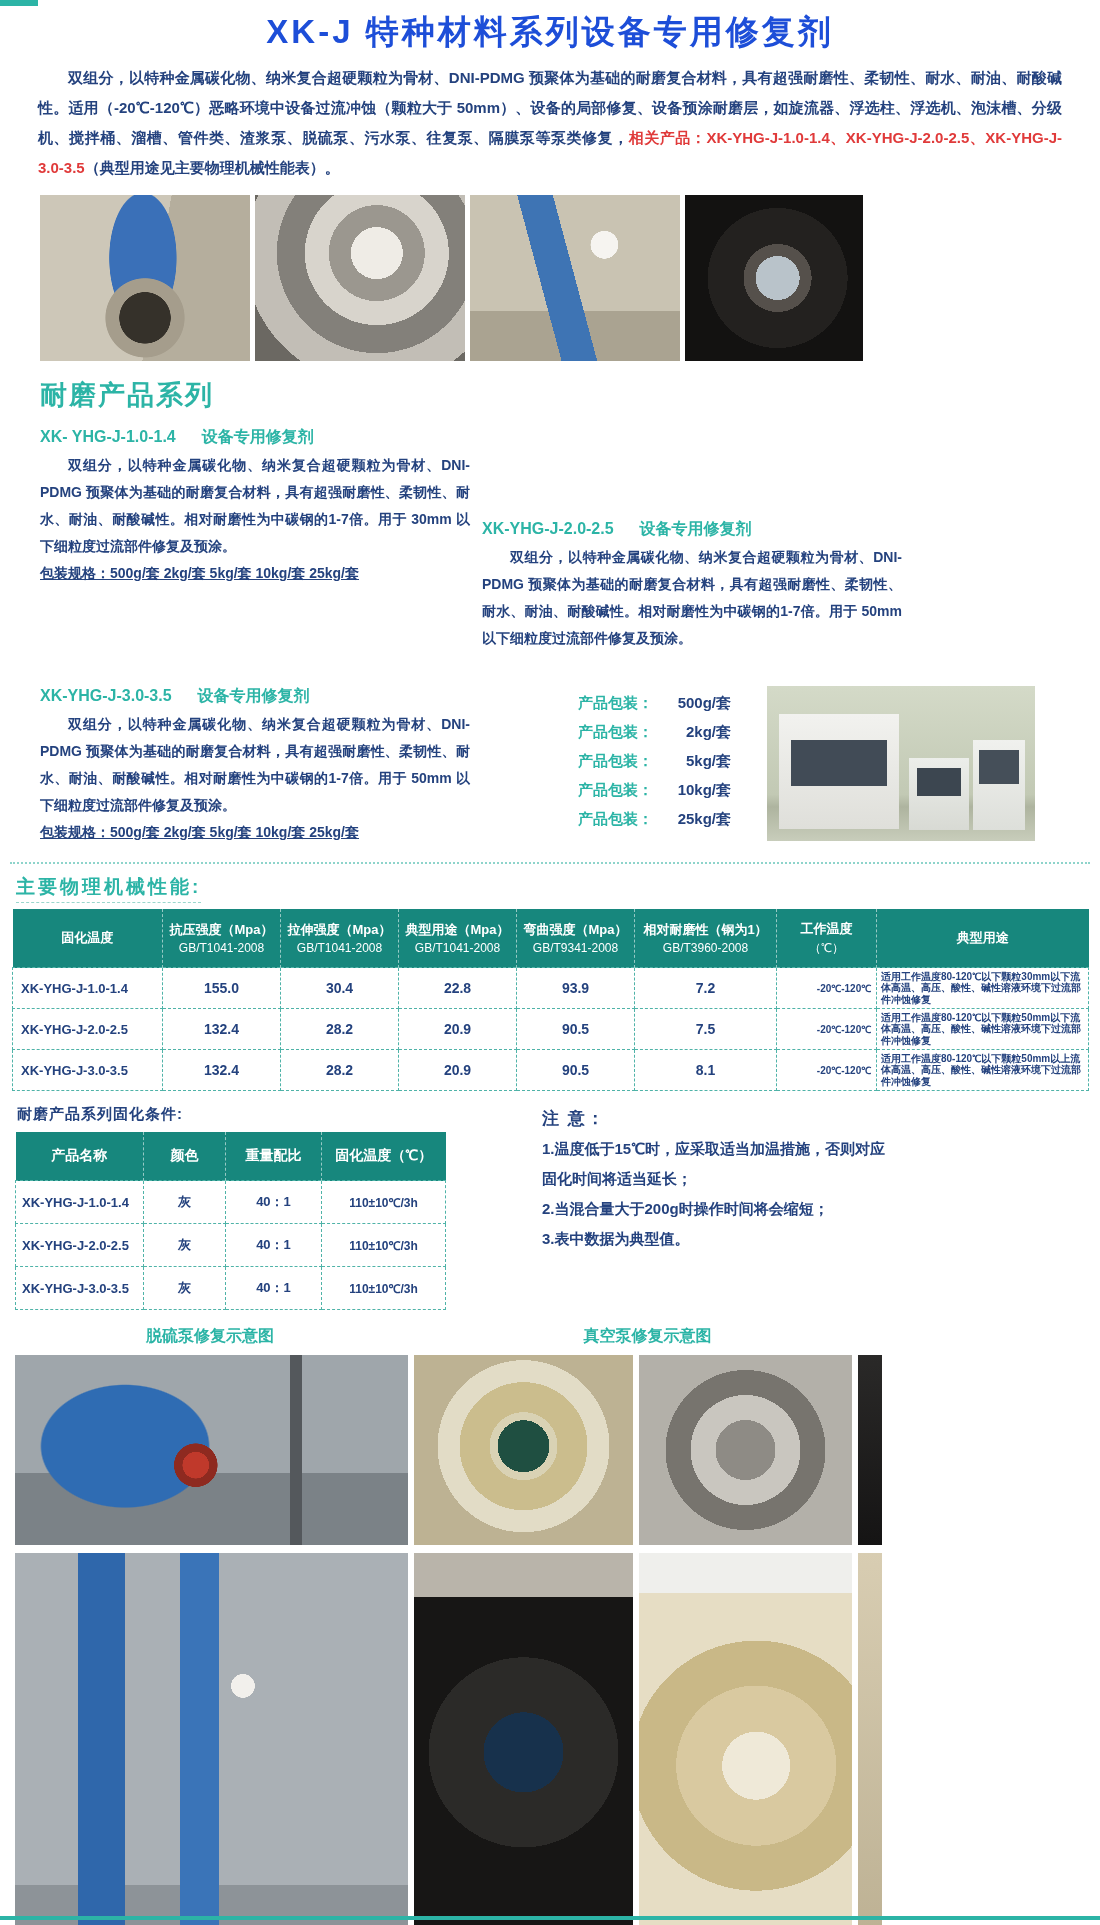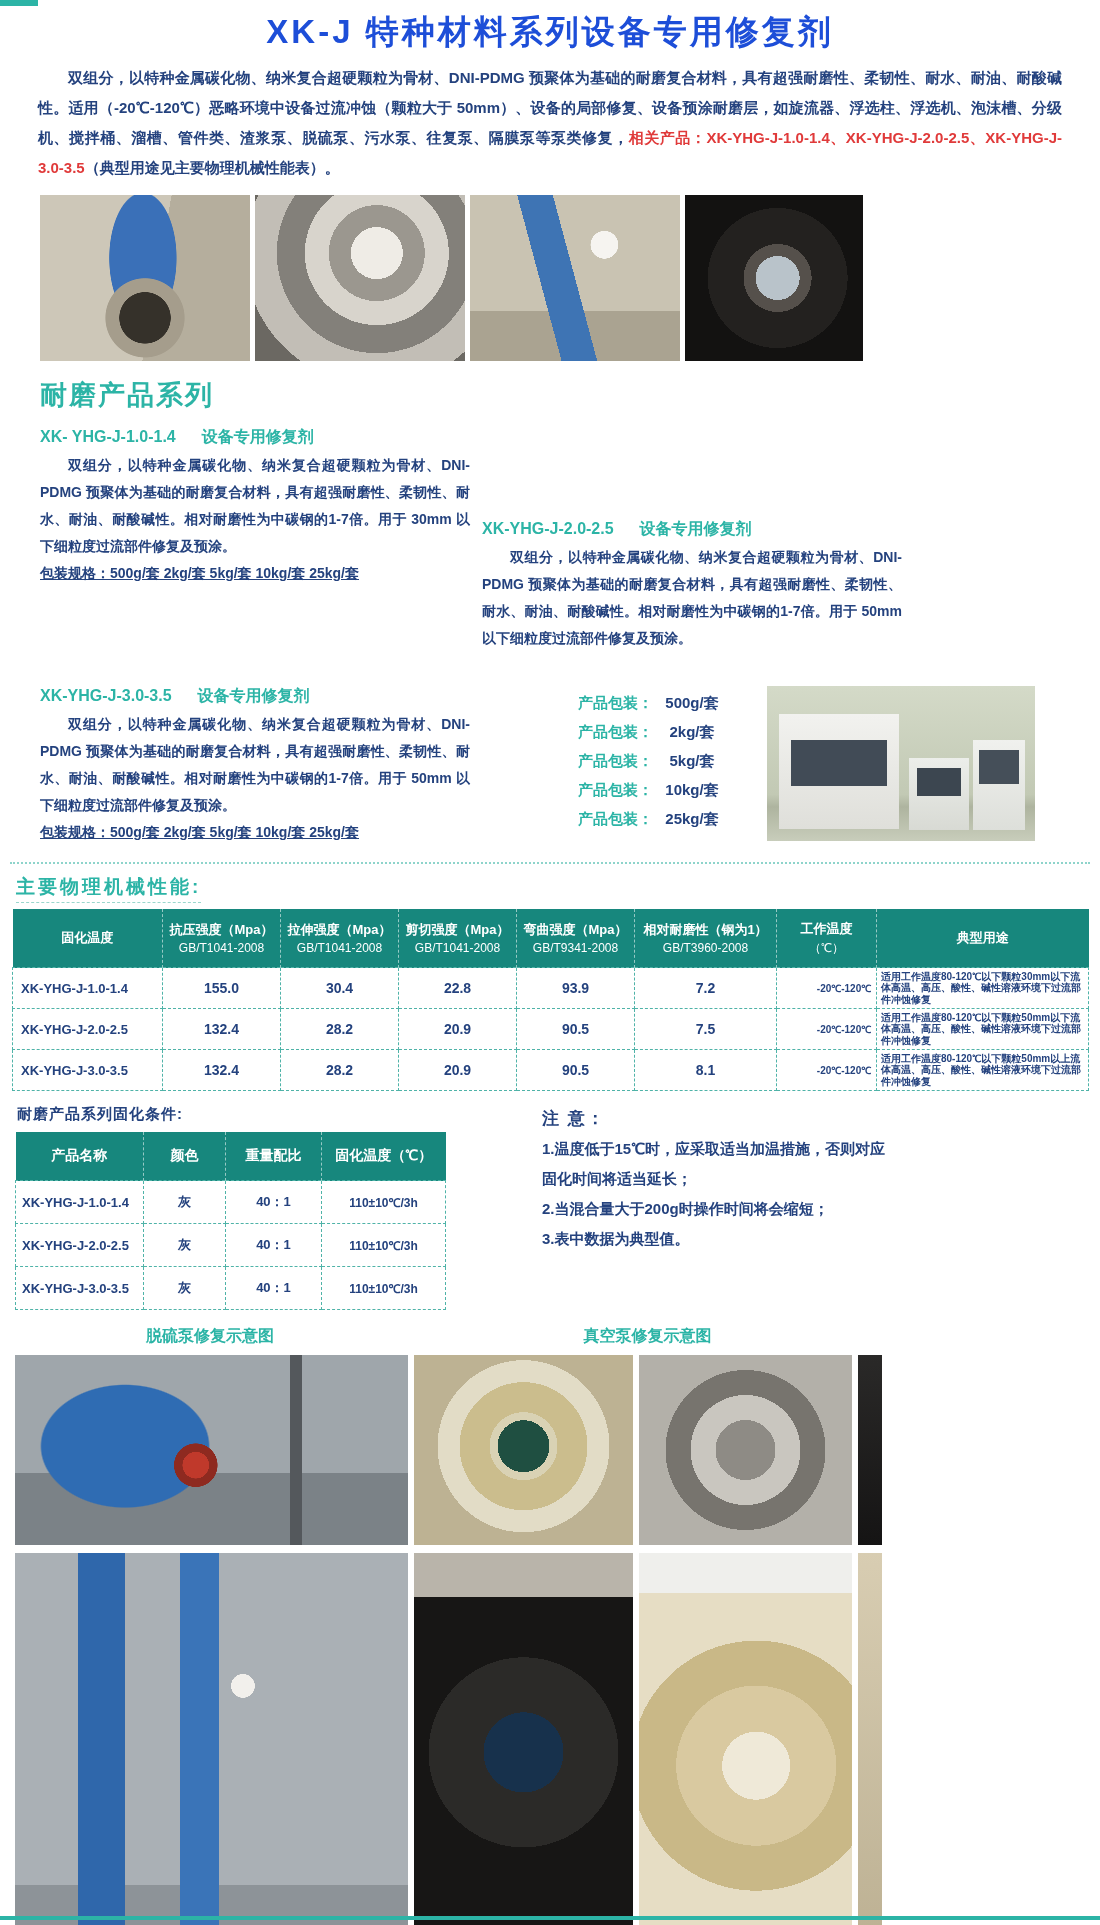--- a/index.html
+++ b/index.html
@@ -39,21 +39,21 @@
   .pheading{color:#2cb4a6;font-size:16px;font-weight:bold;margin:8px 0 4px;}
   .pheading .ptype{margin-left:26px;}
   .pdesc{font-size:14px;line-height:27px;text-align:justify;text-indent:2em;font-weight:600;}
   .ppack{font-size:14px;line-height:27px;font-weight:600;text-decoration:underline;}
 
   .product3-row{display:flex;margin:26px 0 0 40px;}
   .p3-left{width:430px;}
   .pack-list{margin:10px 0 0 108px;}
   .pack-row{display:flex;line-height:29px;font-size:15px;}
   .pack-label{color:#2cb4a6;font-weight:bold;}
-  .pack-value{font-weight:bold;width:78px;text-align:center;}
+  .pack-value{font-weight:bold;width:78px;text-align:right;}
   .prod-photo{width:268px;height:155px;margin:8px 0 0 36px;background:
       linear-gradient(#414b56,#414b56) 24px 54px / 96px 46px no-repeat,
       linear-gradient(#f2f2ef,#dfdfda) 12px 28px / 120px 115px no-repeat,
       linear-gradient(#3c4650,#3c4650) 150px 82px / 44px 28px no-repeat,
       linear-gradient(#eceeea,#d8dad4) 142px 72px / 60px 72px no-repeat,
       linear-gradient(#454f59,#454f59) 212px 64px / 40px 34px no-repeat,
       linear-gradient(#f0f1ee,#dddfda) 206px 54px / 52px 90px no-repeat,
       linear-gradient(#d4dac8,#c2c9b4 70%,#aeb49f 78%,#c8cdbb);}
 
   .dotted-sep{margin:16px 10px 0;border-top:2px dotted #8ed4cb;height:0;}
@@ -192,21 +192,21 @@
         <col style="width:118px">
         <col style="width:142px">
         <col style="width:100px">
         <col style="width:212px">
       </colgroup>
     <thead>
       <tr>
         <th><span>固化温度</span></th>
         <th><span>抗压强度（Mpa）</span><span class="h2">GB/T1041-2008</span></th>
         <th><span>拉伸强度（Mpa）</span><span class="h2">GB/T1041-2008</span></th>
-        <th><span>剪切强度（Mpa）</span><span class="h2">GB/T1041-2008</span></th>
+        <th><span>典型用途（Mpa）</span><span class="h2">GB/T1041-2008</span></th>
         <th><span>弯曲强度（Mpa）</span><span class="h2">GB/T9341-2008</span></th>
         <th><span>相对耐磨性（钢为1）</span><span class="h2">GB/T3960-2008</span></th>
         <th><span>工作温度</span><span class="h2">（℃）</span></th>
         <th><span>典型用途</span></th>
       </tr>
     </thead>
     <tbody>
       <tr>
         <td class="cname">XK-YHG-J-1.0-1.4</td>
         <td>155.0</td>

